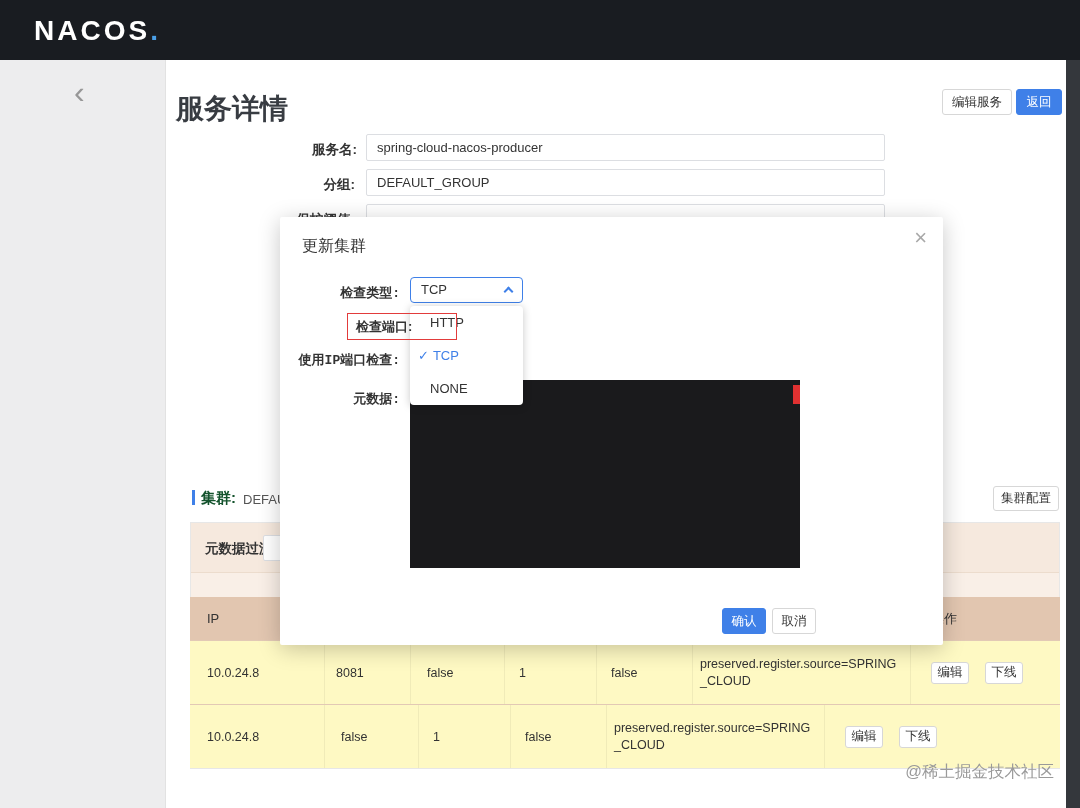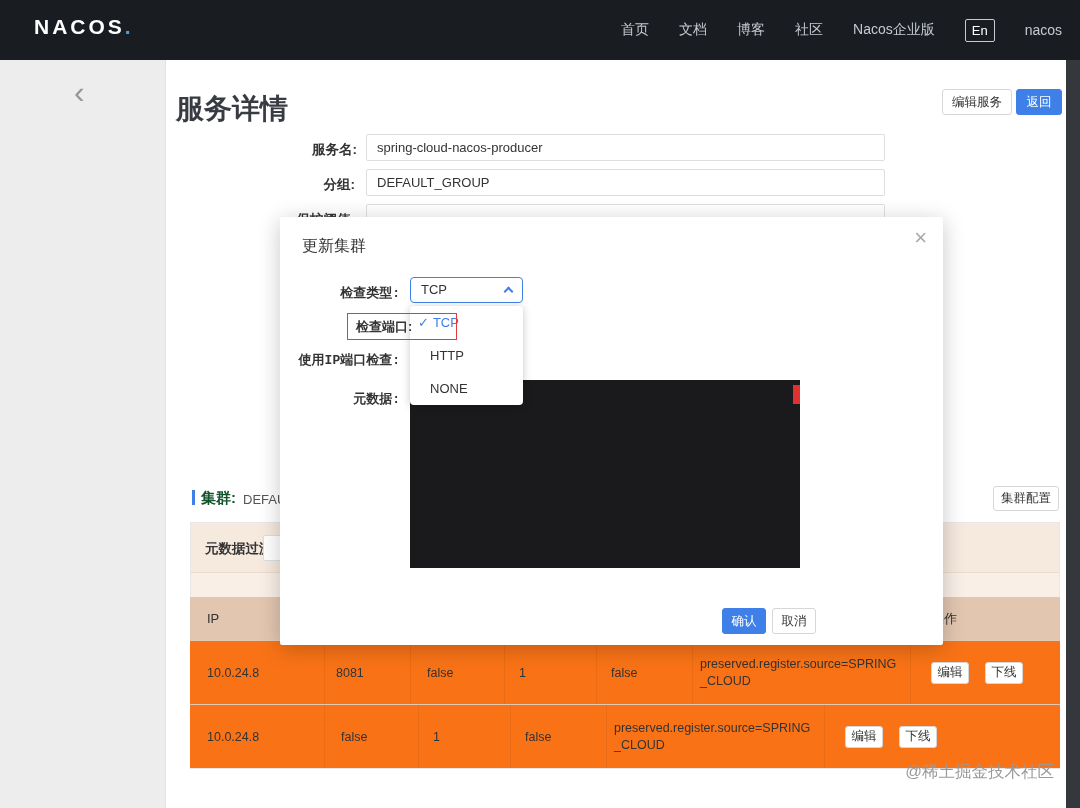--- a/index.html
+++ b/index.html
@@ -2,21 +2,21 @@
 <html><head>
 <meta charset="utf-8">
 <style>
   * { margin:0; padding:0; box-sizing:border-box; }
   html,body { width:1080px; height:808px; font-family:"Liberation Sans","DejaVu Sans",sans-serif; background:#fff; }
   #root { position:relative; width:1080px; height:808px; overflow:hidden; background:#fff; }
   .abs { position:absolute; }
 
   
   .navbar { left:0; top:0; width:1080px; height:60px; background:#191c21; z-index:50; }
-  .logo { left:34px; top:15px; font-size:21px; font-weight:bold; color:#fff; letter-spacing:3px; }
+  .logo { left:34px; top:15px; font-size:28px; font-weight:bold; color:#fff; letter-spacing:3px; }
   .logo .dot { color:#4a9fe8; }
   .nav-menu { right:0; top:0; height:60px; display:flex; align-items:center; gap:30px; padding-right:18px; }
   .nav-item { font-size:14px; color:#c6cbd1; cursor:pointer; white-space:nowrap; }
   .lang-btn { font-size:13px; color:#fff; border:1px solid #c6cbd1; border-radius:2px; padding:3px 6px; cursor:pointer; }
 
   
   .sidebar { left:0; top:60px; width:166px; height:748px; background:#ededee; border-right:1px solid #e2e2e2; }
   .collapse { left:74px; top:76px; font-size:32px; color:#979797; line-height:1; cursor:pointer; }
   .scroll-strip { left:1066px; top:60px; width:14px; height:748px; background:#34373c; z-index:150; }
 
@@ -38,21 +38,21 @@
   .c-value { left:243px; top:492px; font-size:13px; color:#555; }
 
   
   .list-box { left:190px; top:522px; width:870px; height:247px; border:1px solid #e7e7e7; background:#f9efe7; }
   .filter-bar { left:191px; top:523px; width:868px; height:50px; background:#f6e9de; border-bottom:1px solid #ecdccd; }
   .filter-label { left:205px; top:540px; font-size:13.5px; font-weight:bold; color:#333; }
 
   
   .tbl { left:190px; top:597px; width:870px; z-index:5; }
   .tr-head { display:flex; height:43px; background:#e2c6b0; }
-  .tr { display:flex; height:64px; background:#f97316; border-top:1px solid #e2c9b5; }
+  .tr { display:flex; height:64px; background:#fef9c3; border-top:1px solid #e2c9b5; }
   .td { display:flex; align-items:center; font-size:12.5px; color:#333; border-right:1px solid rgba(0,0,0,0.055); overflow:hidden; }
   .td:last-child { border-right:none; }
   .th { font-weight:500; font-size:13px; }
   .c1{width:135px; padding-left:17px;} .c2{width:86px; padding-left:11px;}
   .c3{width:94px; padding-left:16px;} .c4{width:92px; padding-left:14px;}
   .c5{width:96px; padding-left:14px;} .c6{width:218px; padding-left:7px;}
   .c7{width:149px; padding-left:20px;}
   .meta-text { line-height:17px; word-break:break-all; padding-right:8px; }
   .row-btn { width:38px; height:22px; margin-right:16px; }
 
@@ -75,29 +75,20 @@
 
   .watermark { right:26px; top:761px; font-size:16.5px; color:#9a9a9a; z-index:300; }
 </style>
 </head>
 <body>
 
 <div id="root">
 
   <div class="abs navbar">
     <div class="abs logo"><span>NACOS</span><span class="dot">.</span></div>
-    <div class="abs nav-menu">
-      <div class="nav-item">首页</div>
-      <div class="nav-item">文档</div>
-      <div class="nav-item">博客</div>
-      <div class="nav-item">社区</div>
-      <div class="nav-item">Nacos企业版</div>
-      <div class="lang-btn">En</div>
-      <div class="nav-item">nacos</div>
-    </div>
   </div>
 
   <div class="abs sidebar"></div>
   <div class="abs collapse">‹</div>
 
   <div class="abs scroll-strip"></div>
 
   <div class="abs page-title">服务详情</div>
   <div class="abs btn btn-white" style="left:942px; top:89px; width:70px; height:26px;">编辑服务</div>
   <div class="abs btn btn-blue" style="left:1016px; top:89px; width:46px; height:26px;">返回</div>
@@ -167,22 +158,22 @@
     <div class="abs m-title">更新集群</div>
     <div class="abs m-close">×</div>
 
     <div class="abs m-label" style="left:5px; top:67px;">检查类型:</div>
     <div class="abs m-select">
       <span>TCP</span>
       <span class="chev-up"></span>
     </div>
 
     <div class="abs dropdown">
+      <div class="dd-item">HTTP</div>
       <div class="dd-item sel"><span class="dd-check">✓</span><span>TCP</span></div>
-      <div class="dd-item">HTTP</div>
       <div class="dd-item">NONE</div>
     </div>
 
     <div class="abs err-box">
       <div class="m-err-label">检查端口:</div>
     </div>
 
     <div class="abs m-label" style="left:5px; top:134px;">使用IP端口检查:</div>
 
     <div class="abs m-label" style="left:5px; top:173px;">元数据:</div>

